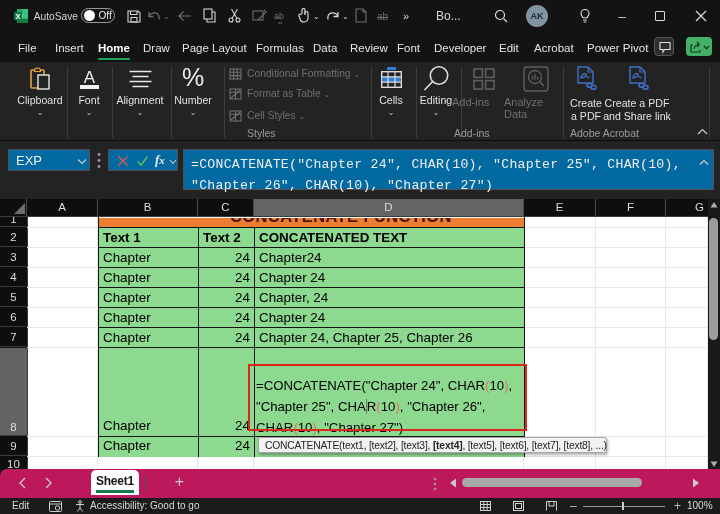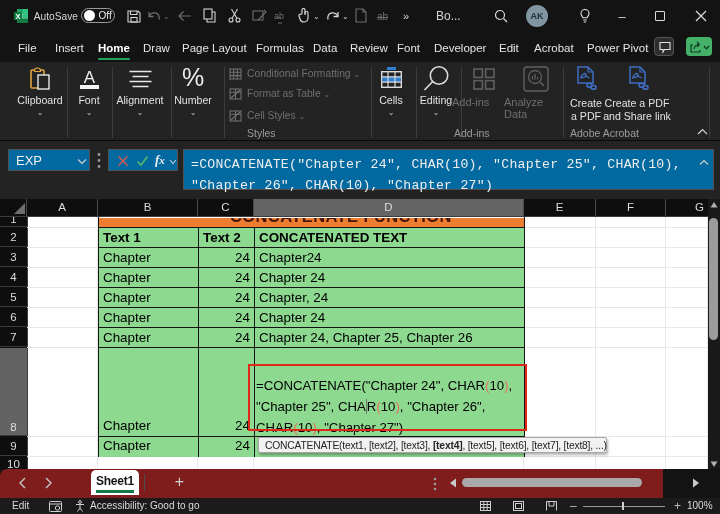--- a/index.html
+++ b/index.html
@@ -32,21 +32,21 @@
   .rhead { position:absolute; left:0; width:27px; background:#0e0e0e; color:#dcdcdc; font-size:11.5px;
     text-align:center; border-bottom:1px solid #3c3c3c; }
   .cell { position:absolute; font-size:13.4px; color:#000; white-space:nowrap; overflow:hidden; }
   .green { background:#8ed990; }
   .gline-h { position:absolute; height:1px; background:#e8e8e8; }
   .gline-v { position:absolute; width:1px; background:#e8e8e8; }
   .tline-h { position:absolute; height:1px; background:#141414; }
   .tline-v { position:absolute; width:1px; background:#141414; }
   .pp { color:#e0745f; }
   
-  #tabband { left:0; top:469px; width:663px; height:29px; background:#7f1d1d; border-radius:7px 0 0 0; }
+  #tabband { left:0; top:469px; width:720px; height:29px; background:#be185d; border-radius:7px 0 0 0; }
   #statusbar { left:0; top:498px; width:720px; height:16px; background:#1b1b1b; color:#dadada; font-size:10px; }
 </style>
 </head>
 <body>
 <div id="stage">
   <div id="titlebar" class="abs">
 
     <svg class="abs" style="left:14px;top:9px" width="14" height="14" viewBox="0 0 14 14">
       <rect x="3" y="0" width="11" height="14" rx="1" fill="#9fd5b7"></rect>
       <rect x="3" y="0" width="11" height="4.5" fill="#21a366"></rect>

